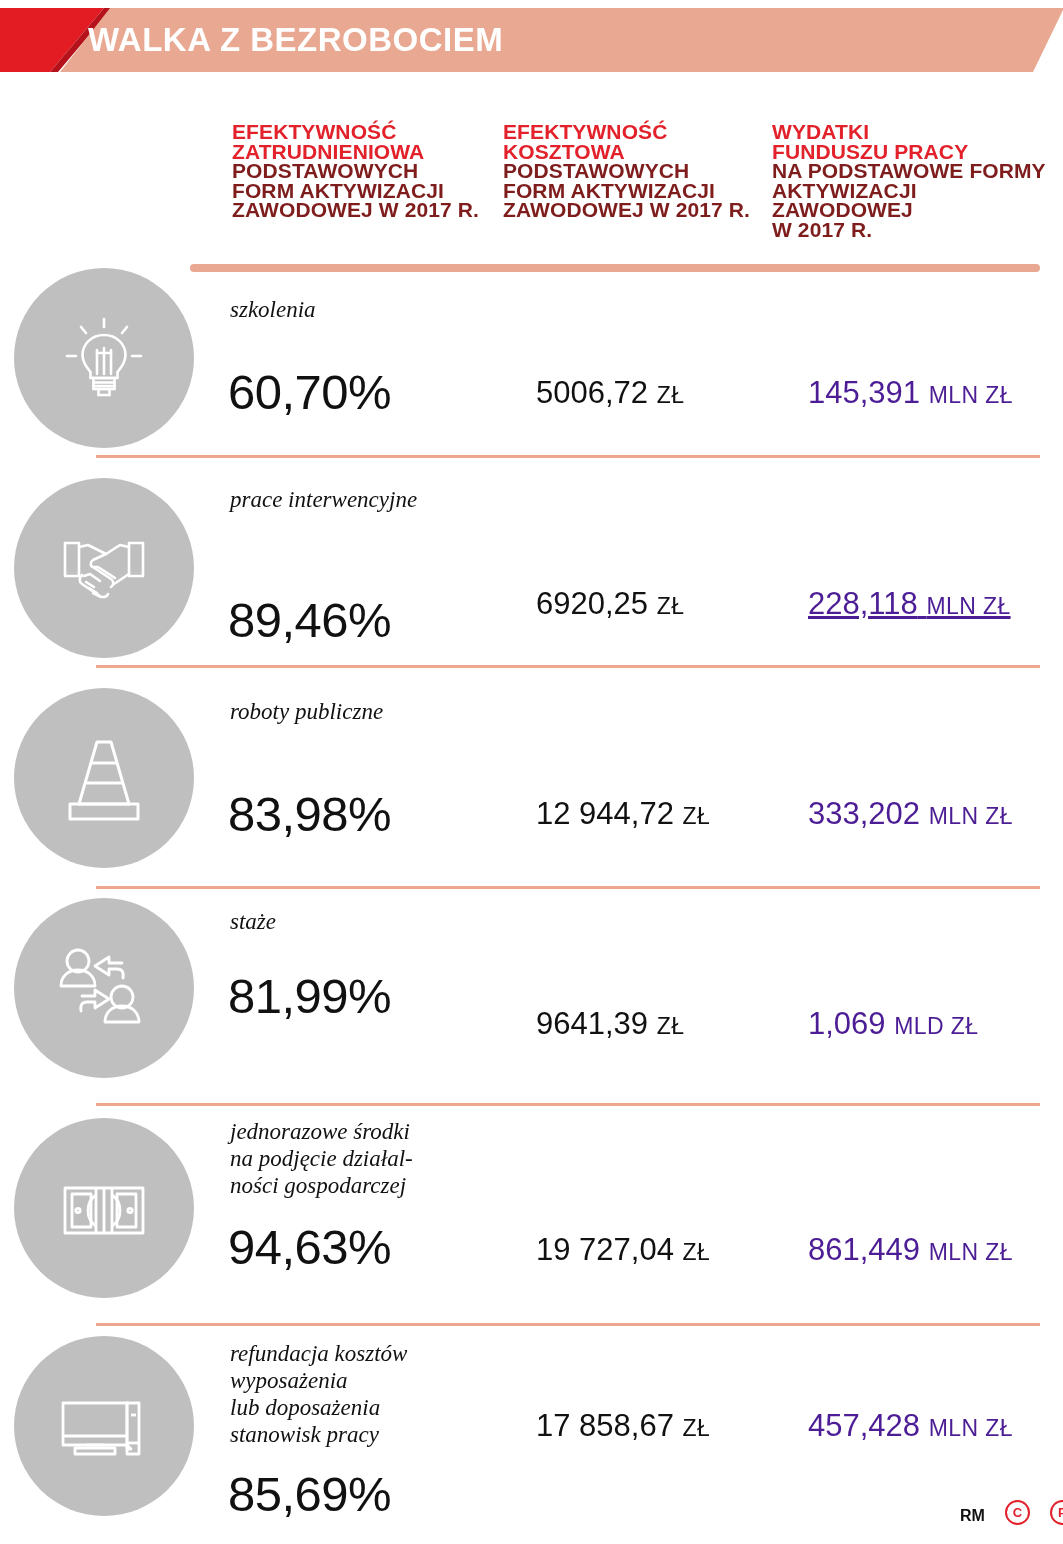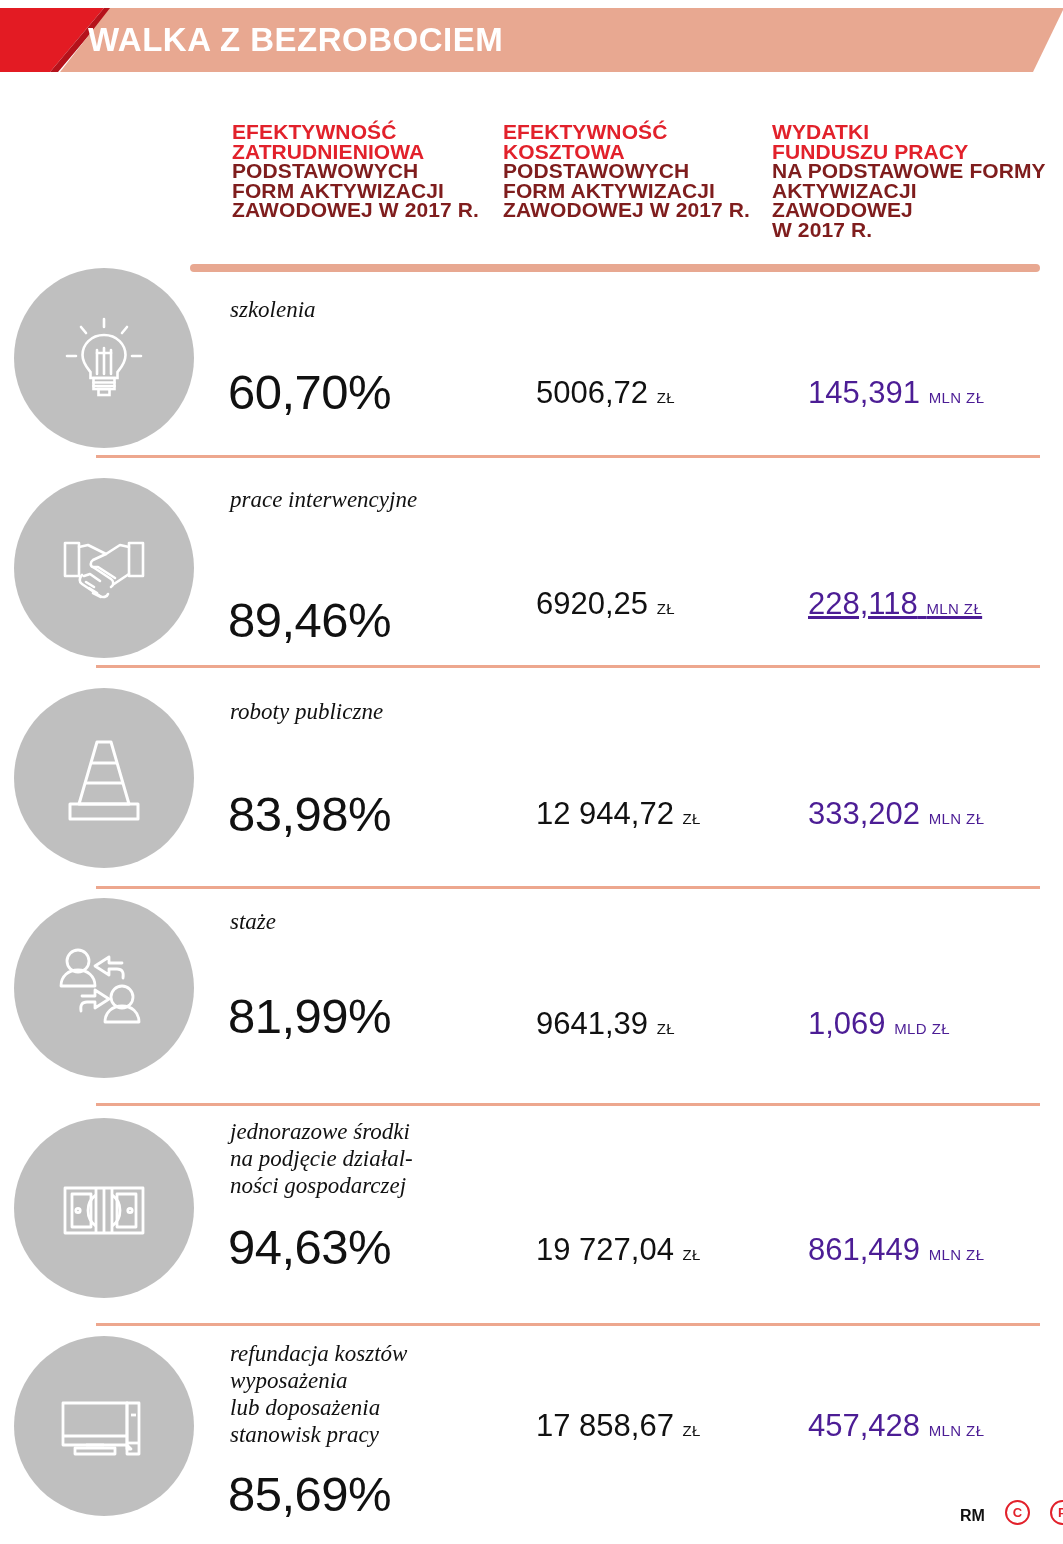--- a/index.html
+++ b/index.html
@@ -91,21 +91,21 @@
     letter-spacing:-0.5px;
   }
   .cost{
     position:absolute;left:536px;
     font-size:31px;color:#111;white-space:nowrap;
   }
   .spend{
     position:absolute;left:808px;
     font-size:31px;color:#4c1d95;white-space:nowrap;
   }
-  .unit{font-size:15px;letter-spacing:0.4px;}
+  .unit{font-size:23px;letter-spacing:0.4px;}
 
   
   .footer-logo{
     position:absolute;left:960px;top:1500px;
     display:flex;align-items:flex-end;gap:20px;
   }
   .footer-logo .rm{font-size:16px;font-weight:bold;color:#111;}
   .cpmark{
     width:21px;height:21px;border-radius:50%;
     border:2.4px solid #e2212b;color:#e2212b;
@@ -230,21 +230,21 @@
     <svg width="112" height="112" viewBox="0 0 112 112" fill="none" stroke="#ffffff" stroke-width="2.8" stroke-linejoin="round" stroke-linecap="round">
       <circle cx="30" cy="29" r="11"></circle>
       <path d="M13 54 C13 44 20.5 38 30 38 C39.5 38 47 44 47 54 Z"></path>
       <circle cx="74" cy="65" r="11"></circle>
       <path d="M57 90 C57 80 64.5 74 74 74 C83.5 74 91 80 91 90 Z"></path>
       <path d="M74 31 L61 31 L61 25 L47 34 L61 43 L61 37 L69 37 C74 37 76 40 75 46"></path>
       <path d="M34 64 L47 64 L47 58 L61 67 L47 76 L47 70 L39 70 C34 70 32 73 33 79"></path>
     </svg>
   </div>
   <div class="label" style="top:908px;">staże</div>
-  <div class="pct" style="top:988px;text-align:center;">81,99%</div>
+  <div class="pct" style="top:968px;text-align:center;">81,99%</div>
   <div class="cost" style="top:1006px;">
     <span>9641,39</span>
     <span class="unit">ZŁ</span>
   </div>
   <div class="spend" style="top:1006px;">
     <span>1,069</span>
     <span class="unit">MLD ZŁ</span>
   </div>
 </div>
 

